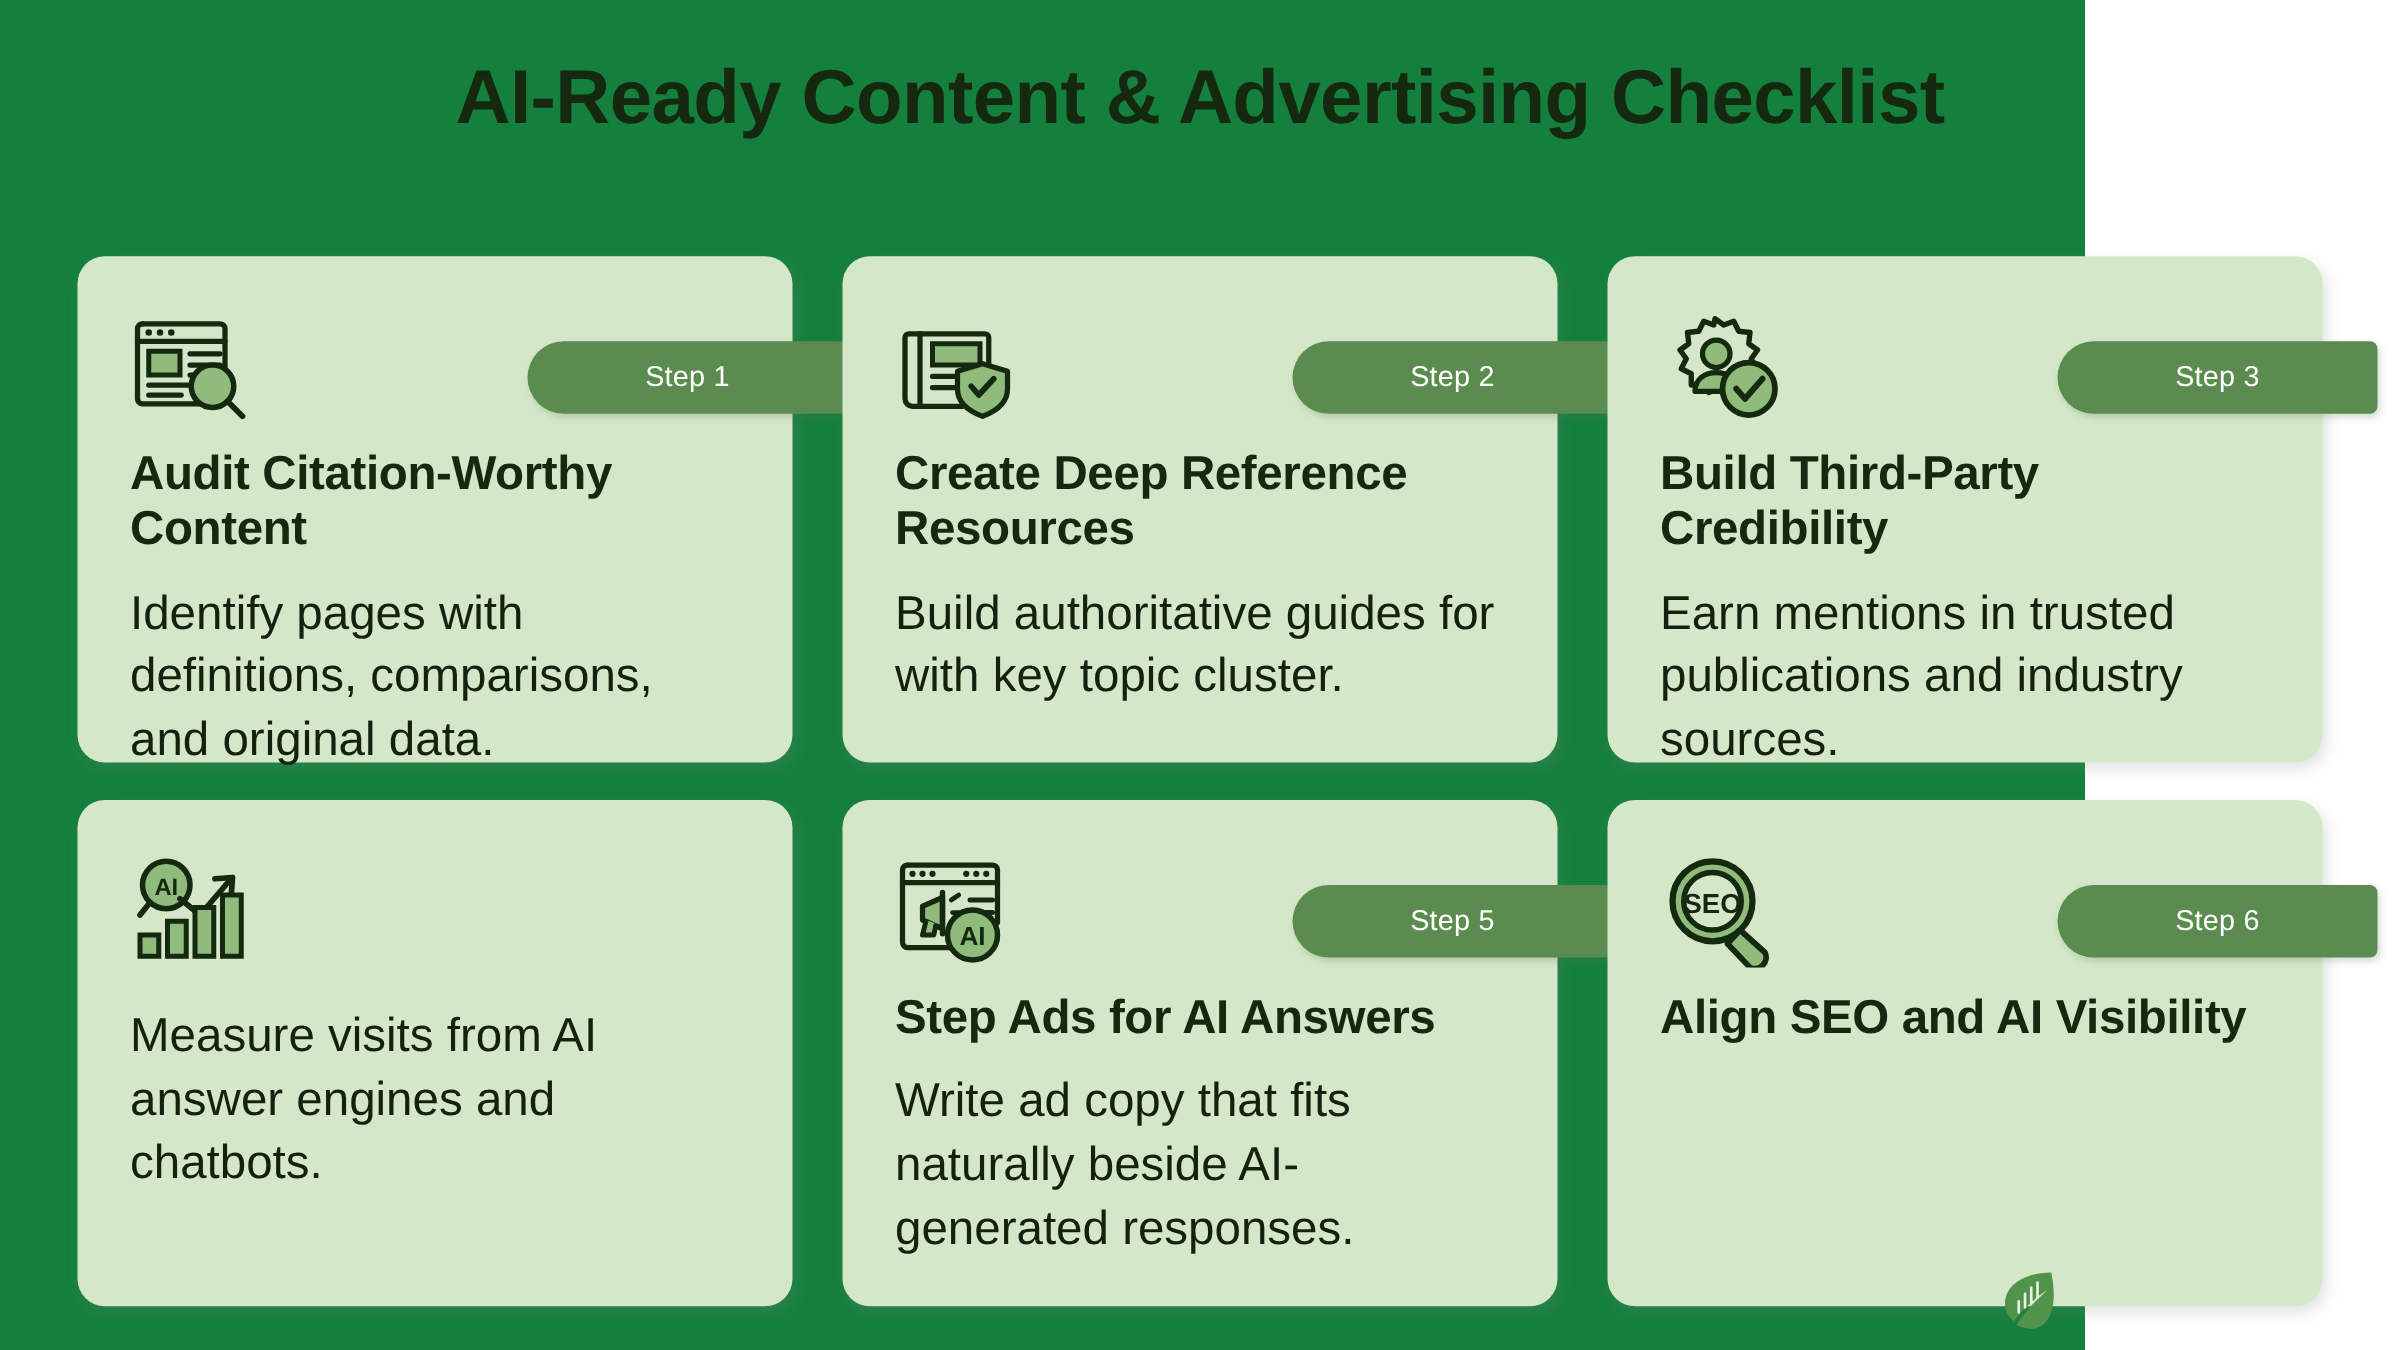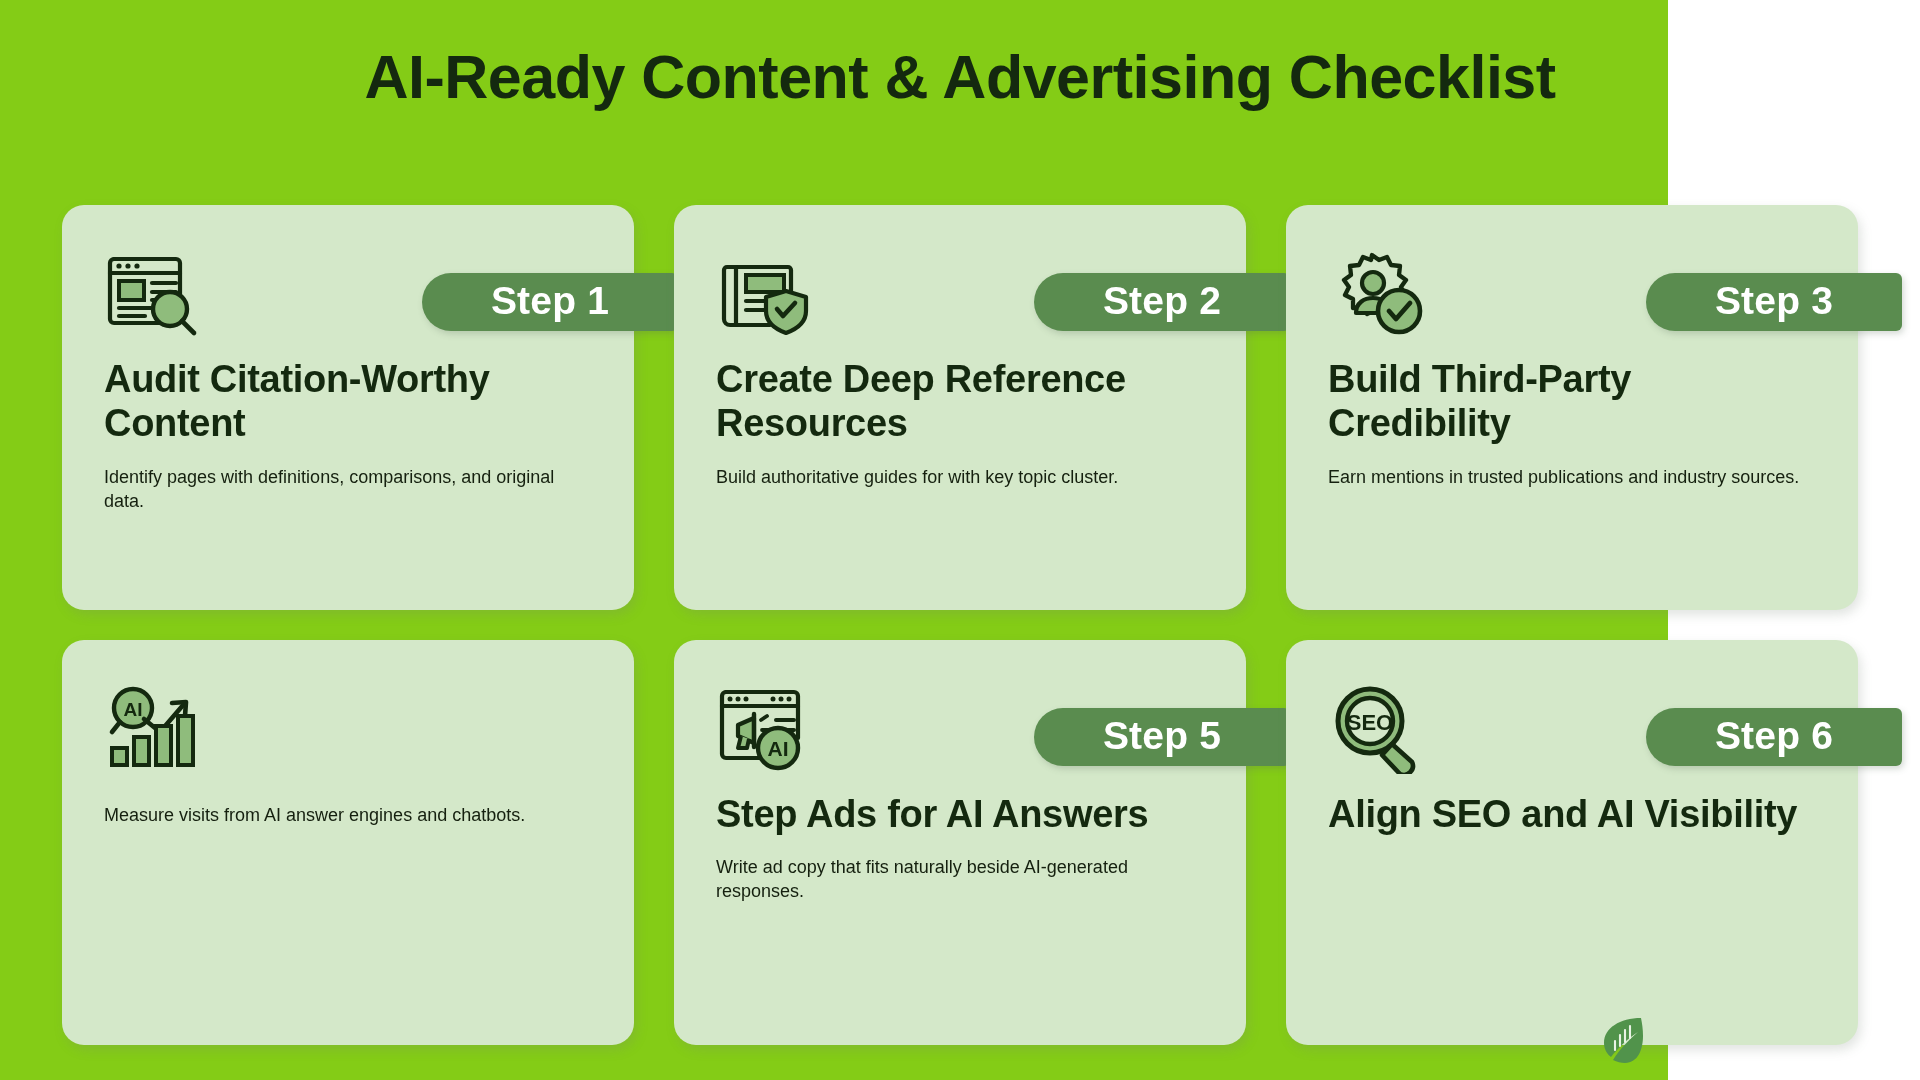--- a/index.html
+++ b/index.html
@@ -6,21 +6,21 @@
   * { box-sizing: border-box; margin: 0; padding: 0; }
   html, body {
     width: 1920px; height: 1080px;
     background: #ffffff;
     font-family: "Liberation Sans", sans-serif;
     overflow: hidden;
   }
   #page {
     position: relative;
     width: 1668px; height: 1080px;
-    background: #84cc16;
+    background: #15803d;
   }
 
   
   .page-title {
     position: absolute;
     top: 42px; left: 0; width: 1920px;
     text-align: center;
     font-size: 61px;
     font-weight: bold;
     letter-spacing: -0.5px;
@@ -68,22 +68,22 @@
     top: 28px;
     left: 318px;
     height: 58px;
     min-width: 256px;
     background: #5a8c4f;
     border-top-left-radius: 29px;
     border-bottom-left-radius: 29px;
     border-top-right-radius: 6px;
     border-bottom-right-radius: 6px;
     color: #ffffff;
-    font-size: 39px;
-    font-weight: bold;
+    font-size: 23px;
+    font-weight: normal;
     display: flex;
     align-items: center;
     justify-content: center;
     padding: 0 28px 2px 28px;
     box-shadow: 2px 3px 6px rgba(90,110,90,0.25);
     letter-spacing: 0.2px;
     white-space: nowrap;
   }
 
   .card-heading {
@@ -91,21 +91,21 @@
     font-size: 38px;
     font-weight: bold;
     line-height: 1.17;
     color: #14290f;
     letter-spacing: -0.3px;
     max-width: 470px;
   }
 
   .card-body {
     margin-top: 20px;
-    font-size: 18px;
+    font-size: 38px;
     line-height: 1.33;
     color: #15200f;
     max-width: 500px;
     font-weight: normal;
   }
 
   
   .watermark {
     position: absolute;
     right: 18px; bottom: 14px;

